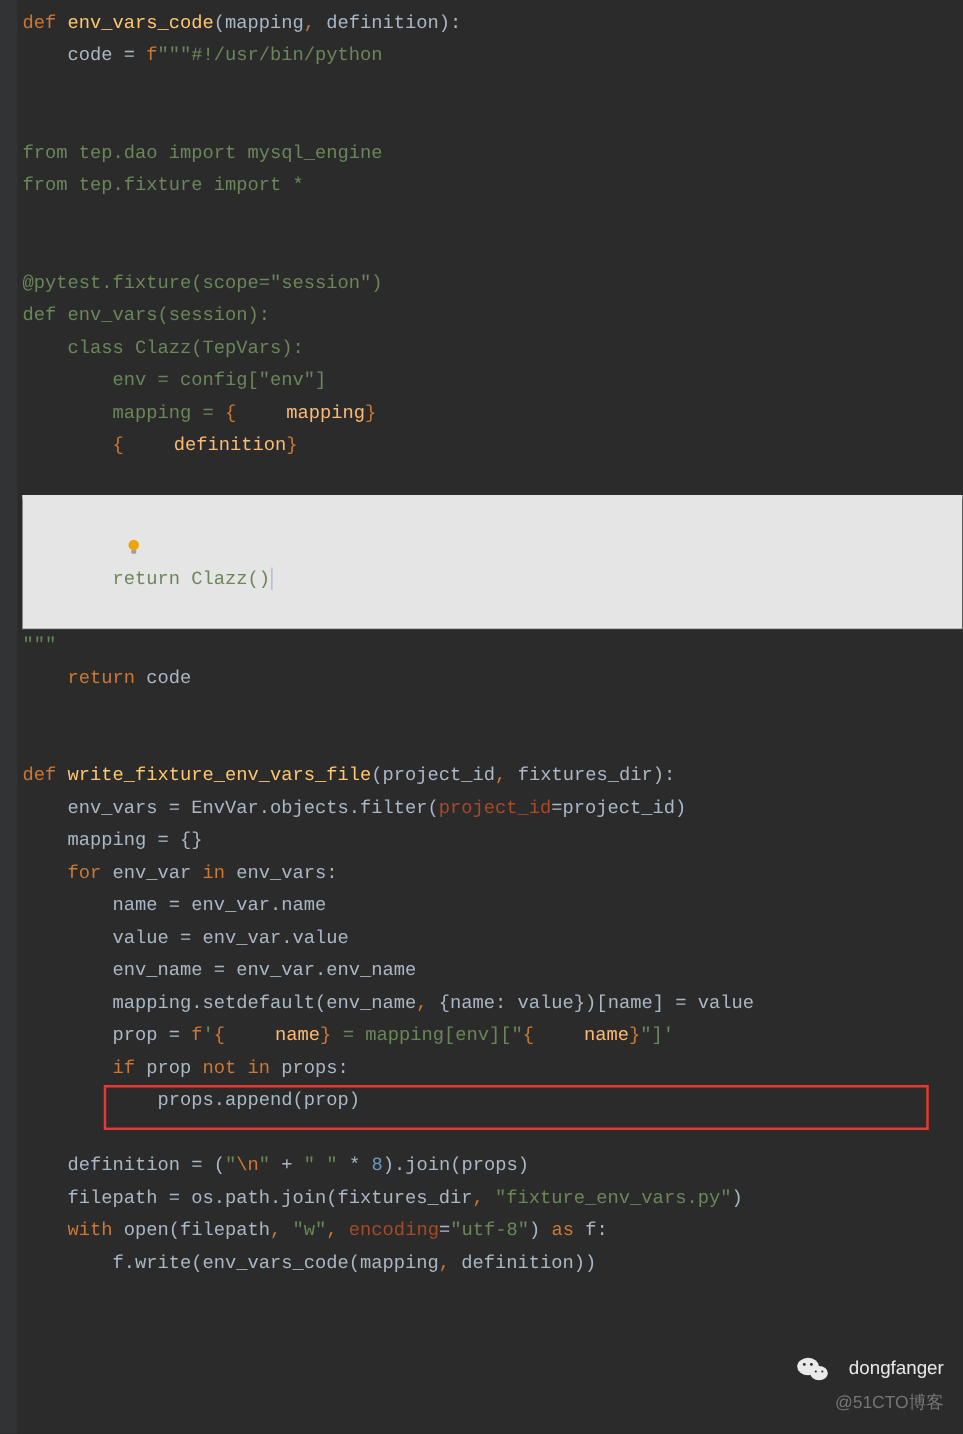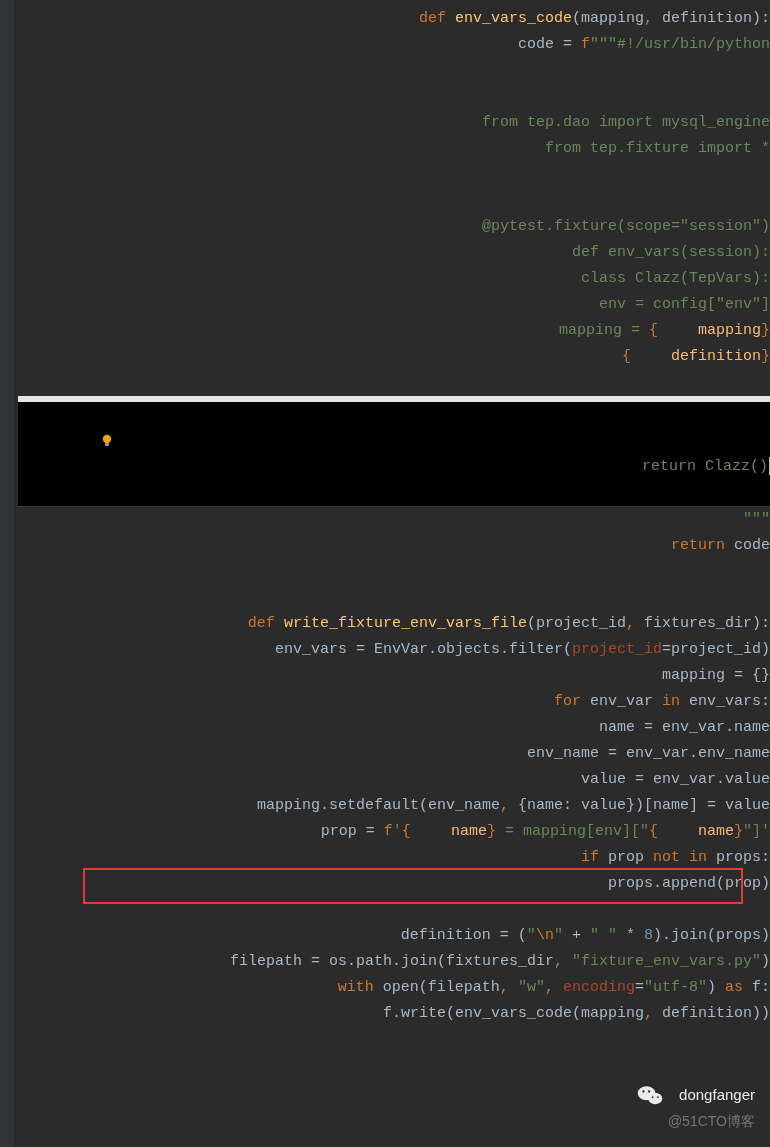--- a/index.html
+++ b/index.html
@@ -24,25 +24,24 @@
     position: absolute;
     left: 14px; top: 0;
     right: 0;
     padding-top: 6px;
     padding-left: 4px;
   }
   .line {
     white-space: pre;
     position: relative;
     min-height: 26px;
-    text-align: right;
   }
   .current-line {
-    background: #000000;
-    border-top: 6px solid #e5e5e5;
+    background: #e5e5e5;
+    border-top: 3px solid #e5e5e5;
     border-bottom: 1px solid #3a3a3a;
   }
   .kw { color: #cc7832; }     
   .fn { color: #ffc66d; }     
   .str { color: #6a8759; } 
   .txt { color: #a9b7c6; }    
   .named { color: #aa4926; }  
   .brace { color: #cc7832; }  
   .fvar { color: #fdba74; margin-left: 40px; }
   .id { color: #a9b7c6; }
@@ -147,22 +146,22 @@
 
   <div class="line"><span class="kw">def </span><span class="fn">write_fixture_env_vars_file</span><span class="txt">(project_id</span><span class="kw">, </span><span class="txt">fixtures_dir):</span></div>
 
   <div class="line"><span class="txt">    env_vars = EnvVar.objects.filter(</span><span class="named">project_id</span><span class="txt">=project_id)</span></div>
 
   <div class="line"><span class="txt">    mapping = {}</span></div>
 
   <div class="line"><span class="kw">    for </span><span class="txt">env_var </span><span class="kw">in </span><span class="txt">env_vars:</span></div>
 
   <div class="line"><span class="txt">        name = env_var.name</span></div>
+  <div class="line"><span class="txt">        value = env_var.value</span></div>
   <div class="line"><span class="txt">        env_name = env_var.env_name</span></div>
-  <div class="line"><span class="txt">        value = env_var.value</span></div>
 
   <div class="line"><span class="txt">        mapping.setdefault(env_name</span><span class="kw">, </span><span class="txt">{name: value})[name] = value</span></div>
 
   <div class="line"><span class="txt">        prop = </span><span class="kw">f</span><span class="str">'</span><span class="brace">{</span><span class="fvar">name</span><span class="brace">}</span><span class="str"> = mapping[env]["</span><span class="brace">{</span><span class="fvar">name</span><span class="brace">}</span><span class="str">"]'</span></div>
 
   <div class="line"><span class="kw">        if </span><span class="txt">prop </span><span class="kw">not in </span><span class="txt">props:</span></div>
 
   <div class="line"><span class="txt">            props.append(prop)</span></div>
 
   <div class="line">&nbsp;</div>

